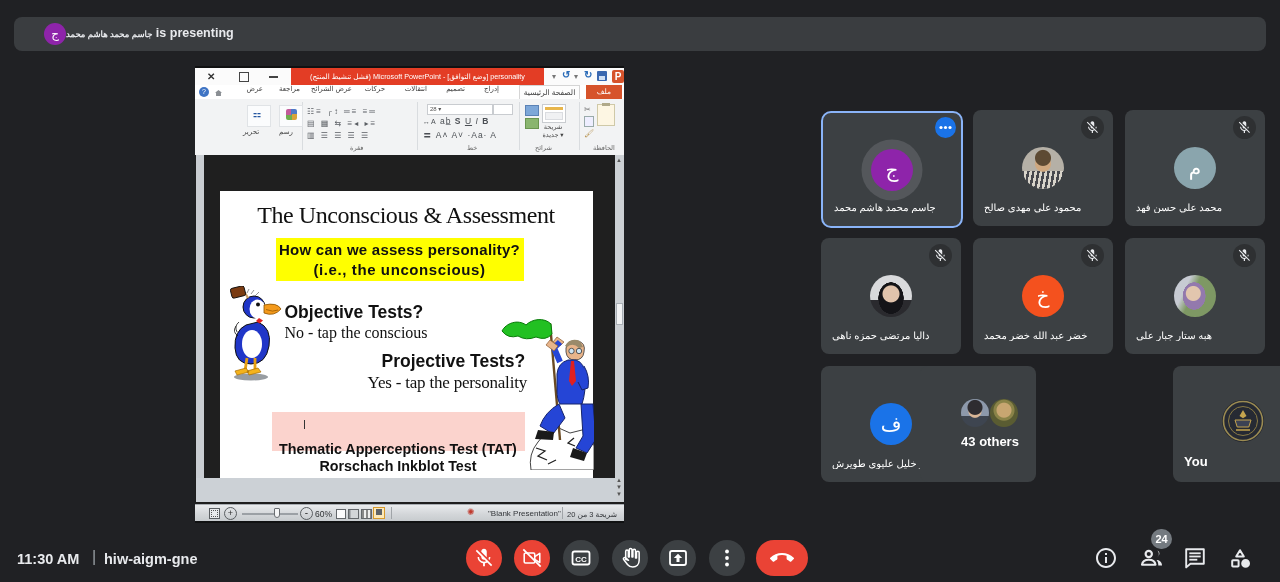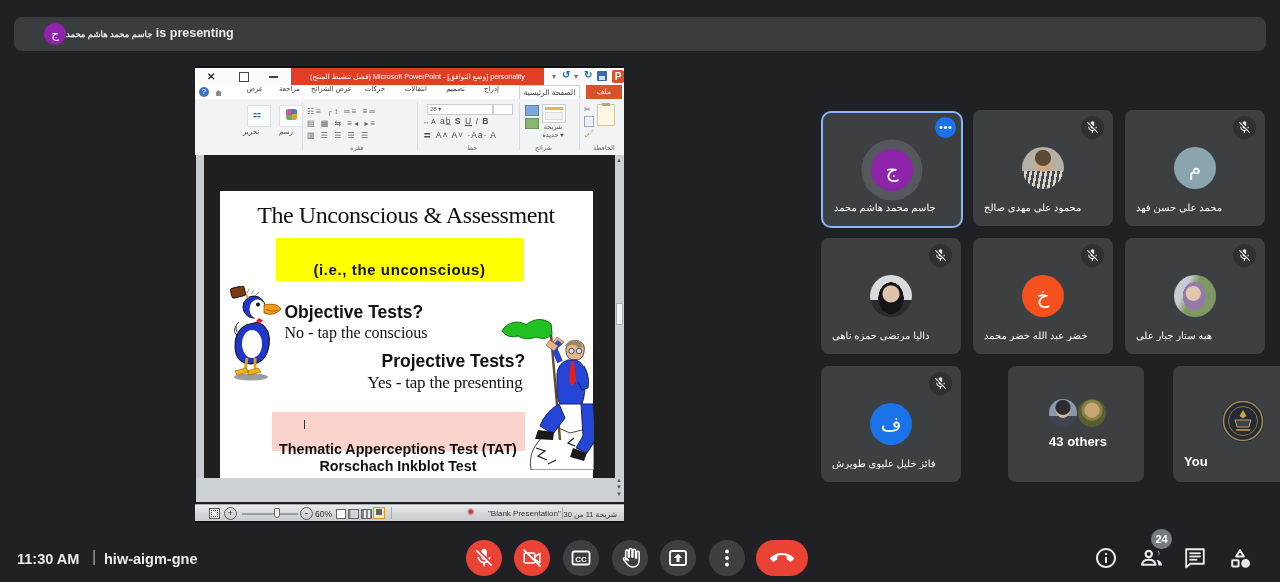--- a/index.html
+++ b/index.html
@@ -110,25 +110,25 @@
     <div class="abs" style="left:389px;top:6px;font-size:8px;color:#777;">✂</div>
     <div class="abs" style="left:389px;top:17px;width:8px;height:9px;border:1px solid #9aa;background:#eef;"></div>
     <div class="abs" style="left:389px;top:30px;font-size:8px;color:#b58f4a;">🖌</div>
     <div class="abs" style="left:398px;top:45px;font-size:6.5px;color:#666;">الحافظة</div>
   </div>
   <div id="slidearea" class="abs">
     <div class="abs" style="left:1px;top:0;width:8px;height:323px;background:#c9cdd2;"></div>
     <div id="slide" class="abs">
       <div class="abs" id="t-title" style="left:0;top:11px;width:373px;text-align:center;font-family:'Liberation Serif',serif;font-size:24px;letter-spacing:-0.45px;color:#111;white-space:nowrap;">The Unconscious &amp; Assessment</div>
       <div class="abs" id="t-yellow" style="left:56px;top:46.5px;width:248px;height:43px;background:#ffff00;"></div>
-      <div class="abs" id="t-yellowtxt" style="left:0px;top:49px;width:360px;text-align:center;font-size:15px;font-weight:bold;color:#111;line-height:19.5px;white-space:nowrap;"><br><span style="letter-spacing:0.6px;">(i.e., the unconscious)</span></div>
+      <div class="abs" id="t-yellowtxt" style="left:0px;top:49px;width:360px;text-align:center;font-size:15px;font-weight:bold;color:#111;line-height:19.5px;white-space:nowrap;"><span style="letter-spacing:0.25px;">How can we assess personality?</span><br><span style="letter-spacing:0.6px;">(i.e., the unconscious)</span></div>
       <div class="abs" id="t-obj" style="left:65px;top:110.5px;font-size:17.5px;font-weight:bold;color:#111;white-space:nowrap;">Objective Tests?</div>
       <div class="abs" id="t-no" style="left:65px;top:133px;font-family:'Liberation Serif',serif;font-size:16px;color:#111;white-space:nowrap;">No - tap the conscious</div>
       <div class="abs" id="t-proj" style="left:162px;top:160px;font-size:17.5px;font-weight:bold;color:#111;white-space:nowrap;">Projective Tests?</div>
-      <div class="abs" id="t-yes" style="left:148px;top:182px;font-family:'Liberation Serif',serif;font-size:17px;letter-spacing:-0.2px;color:#111;white-space:nowrap;">Yes - tap the presenting</div>
+      <div class="abs" id="t-yes" style="left:148px;top:182px;font-family:'Liberation Serif',serif;font-size:17px;letter-spacing:-0.2px;color:#111;white-space:nowrap;">Yes - tap the personality</div>
       <div class="abs" id="t-pink" style="left:52px;top:220.5px;width:253px;height:39px;background:#fbd3cd;"></div>
       <div class="abs" id="t-pinktxt" style="left:0px;top:222.5px;width:357px;text-align:center;font-size:14.3px;font-weight:bold;color:#111;line-height:17.5px;white-space:nowrap;margin-top:27px;">Thematic Apperceptions Test (TAT)<br>Rorschach Inkblot Test</div>
       <svg class="abs" style="left:10px;top:95px;" width="56" height="96" viewBox="0 0 56 96">
         <ellipse cx="21" cy="91" rx="17" ry="3.5" fill="#989da2"></ellipse>
         <path d="M28 36 q14 6 11 24 q-3 18 -18 18 q-15 0 -16 -16 q-1 -17 11 -23z" fill="#2036c8" stroke="#111" stroke-width="1"></path>
         <ellipse cx="22" cy="58" rx="10" ry="14" fill="#fff"></ellipse>
         <path d="M6 40 q-4 6 2 10 M9 36 q-5 4 -2 10" stroke="#111" stroke-width="0.8" fill="none"></path>
         <path d="M17 72 l-2 13 M25 72 l0 13" stroke="#e8a013" stroke-width="2.8" fill="none"></path>
         <path d="M5 85 l11 -3 3 4 -12 3z M17 85 l11 -3 3 4 -12 3z" fill="#f4b31c" stroke="#a66c00" stroke-width="0.7"></path>
         <circle cx="24" cy="21" r="11" fill="#2036c8" stroke="#111" stroke-width="1"></circle>
@@ -183,21 +183,21 @@
     <div class="abs" style="left:141px;top:4px;width:8px;height:8px;border:1px solid #63676b;background:#fbfbfc;"></div>
     <div class="abs" style="left:153px;top:4px;width:9px;height:8px;border:1px solid #63676b;background:#d2d5d8;box-shadow:inset 1.5px 0 0 #8a8e92;"></div>
     <div class="abs" style="left:166px;top:4px;width:9px;height:8px;border:1px solid #63676b;background:repeating-linear-gradient(90deg,#888 0 2px,#eee 2px 4px);"></div>
     <div class="abs" style="left:178px;top:1.5px;width:12px;height:12px;border:1.4px solid #d79a2c;background:#fde9b8;box-sizing:border-box;">
           <div style="margin:1.5px;width:6px;height:5.5px;background:#5f6367;"></div>
         </div>
     <div class="abs" style="left:196px;top:2px;width:1px;height:12px;background:#a0a4a8;"></div>
     <div class="abs" style="left:272px;top:2px;font-size:9px;"><span style="color:#c03a2e;">✺</span></div>
     <div class="abs" style="left:293px;top:4px;font-size:8px;color:#33363a;">"Blank Presentation"</div>
     <div class="abs" style="left:367px;top:2px;width:1px;height:12px;background:#a0a4a8;"></div>
-    <div class="abs" style="right:7px;top:4.5px;font-size:7.5px;color:#33363a;white-space:nowrap;">شريحة 11 من 30</div>
+    <div class="abs" style="right:7px;top:4.5px;font-size:7.5px;color:#33363a;white-space:nowrap;">شريحة 3 من 20</div>
   </div>
  </div>
 </div>
 
 <div id="tiles" class="abs" style="left:0;top:0">
 
   <div class="tile abs" style="left:821px;top:111px;width:138px;height:113px;border:2.5px solid #8ab4f8;border-radius:10px;">
     <div class="avat" style="width:61px;height:61px;background:#54575b;"></div>
     <div class="avat" style="width:42px;height:42px;background:#8e24aa;">
         <div class="letter" style="font-size:20px;line-height:42px;">ج</div>
@@ -268,21 +268,21 @@
     <div class="avat" style="width:42px;height:42px;background:#1a73e8;">
         <div class="letter" style="font-size:20px;line-height:42px;">ف</div>
       </div>
     <div class="micoff">
         <svg width="24" height="24" viewBox="0 0 24 24" style="transform:scale(0.62) translate(-1px,-1px)">
           <path fill="#e8eaed" d="M19 11h-1.7c0 .74-.16 1.43-.43 2.05l1.23 1.23c.56-.98.9-2.09.9-3.28zm-4.02.17c0-.06.02-.11.02-.17V5c0-1.66-1.34-3-3-3S9 3.34 9 5v.18l5.98 5.99zM4.27 3L3 4.27l6.01 6.01V11c0 1.66 1.33 3 2.99 3 .22 0 .44-.03.65-.08l1.66 1.66c-.71.33-1.5.52-2.31.52-2.76 0-5.3-2.1-5.3-5.1H5c0 3.41 2.72 6.23 6 6.72V21h2v-3.28c.91-.13 1.77-.45 2.54-.9L19.73 21 21 19.73 4.27 3z"></path>
         </svg>
       </div>
     <div class="name">فائز خليل عليوي طويرش</div>
   </div>
-  <div class="tile abs" style="left:1008px;top:366px;width:136px;">
+  <div class="tile abs" style="left:920px;top:366px;width:116px;">
     <div style="position:absolute;left:41px;top:33px;width:28px;height:28px;border-radius:50%;background:#8d99ab;background-image:radial-gradient(circle at 50% 30%,#2e2c30 0 7px,rgba(0,0,0,0) 8px),radial-gradient(circle at 50% 44%,#d9b696 0 6px,rgba(0,0,0,0) 7px),linear-gradient(180deg,rgba(0,0,0,0) 0 62%,#3e4550 62% 100%);"></div>
     <div style="position:absolute;left:70px;top:33px;width:28px;height:28px;border-radius:50%;background:#5a5c32;background-image:radial-gradient(circle at 50% 40%,#c8a671 0 7px,#8a8348 8px 10px,rgba(0,0,0,0) 11px);"></div>
     <div style="position:absolute;left:0;top:68px;width:140px;text-align:center;color:#fff;font-weight:bold;font-size:13px;">43 others</div>
   </div>
   <div class="tile abs" style="left:1125px;top:366px;width:140px;margin-left:48px;">
     <div class="avat" style="top:47%;width:42px;height:42px;background:#23262e;">
       <svg width="42" height="42" viewBox="0 0 42 42">
           <circle cx="21" cy="21" r="19.5" fill="#262a33" stroke="#9b8b52" stroke-width="1.6"></circle>
           <circle cx="21" cy="21" r="14.5" fill="none" stroke="#8a7a44" stroke-width="1"></circle>
           <path d="M21 10l3.5 6-3.5 2.2-3.5-2.2z" fill="#c5a44e"></path>

